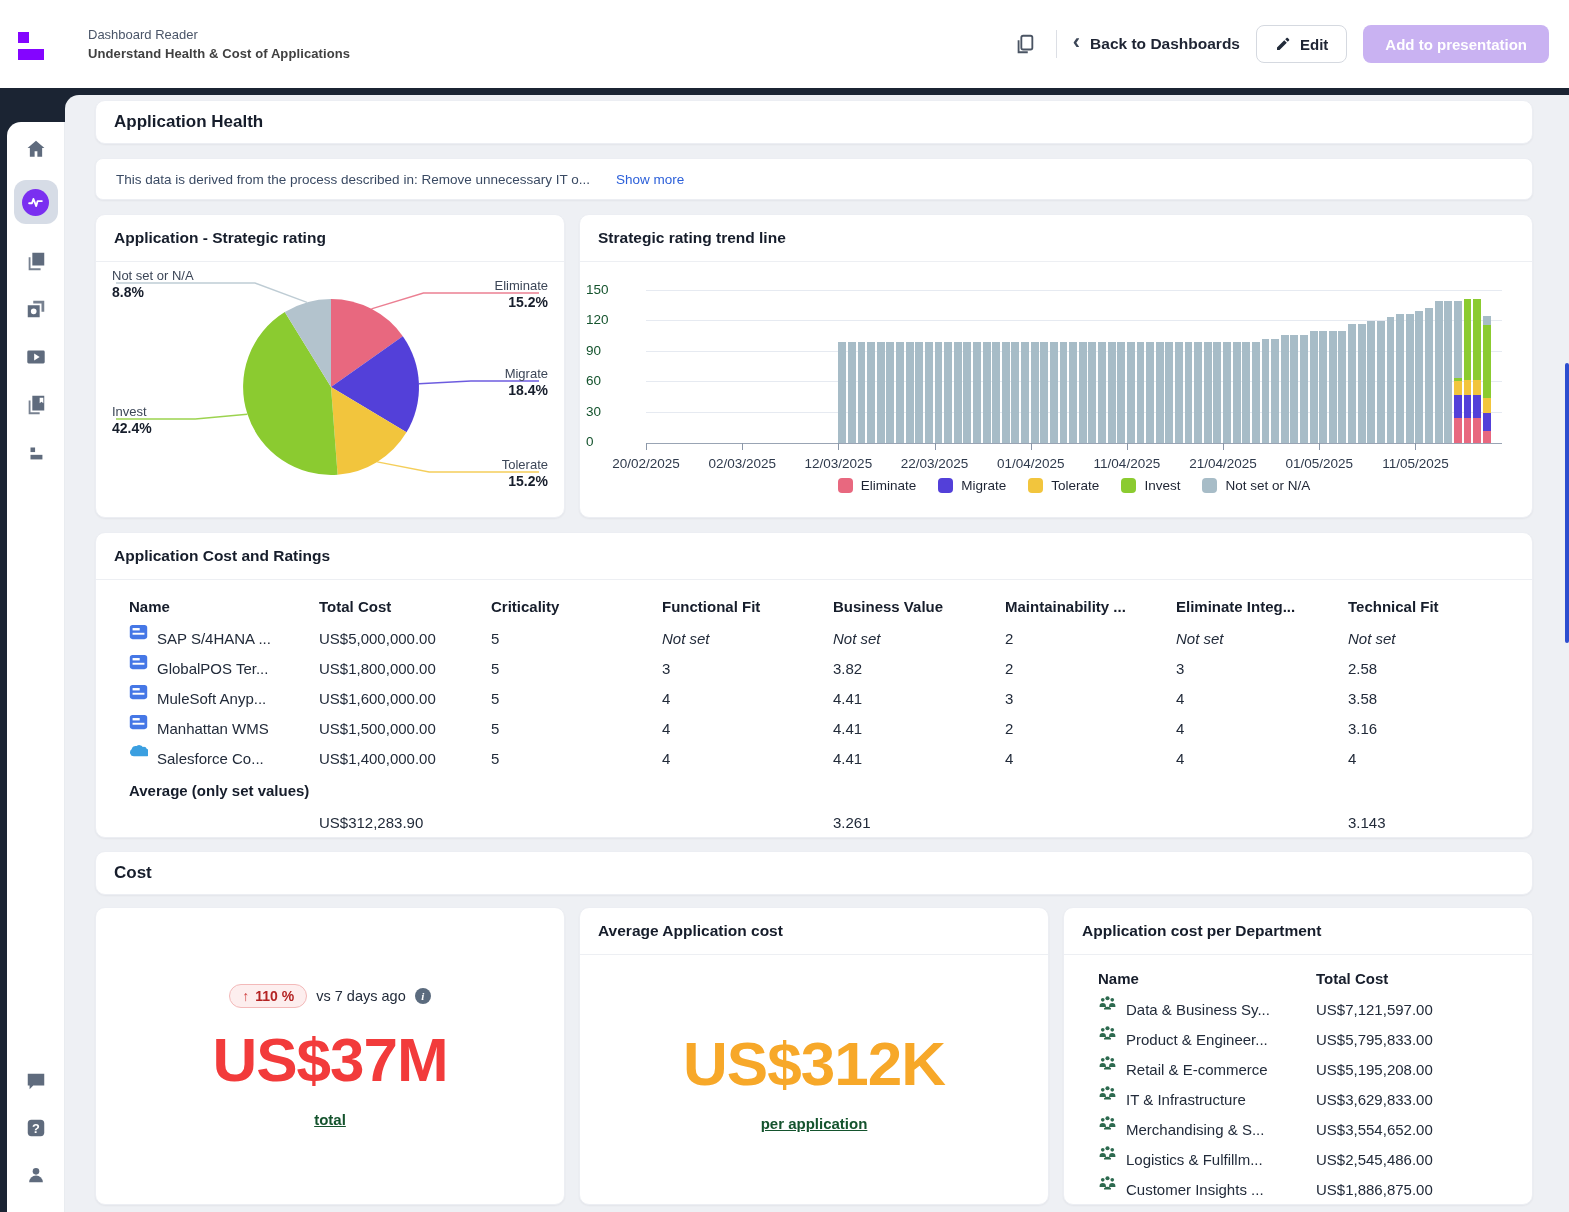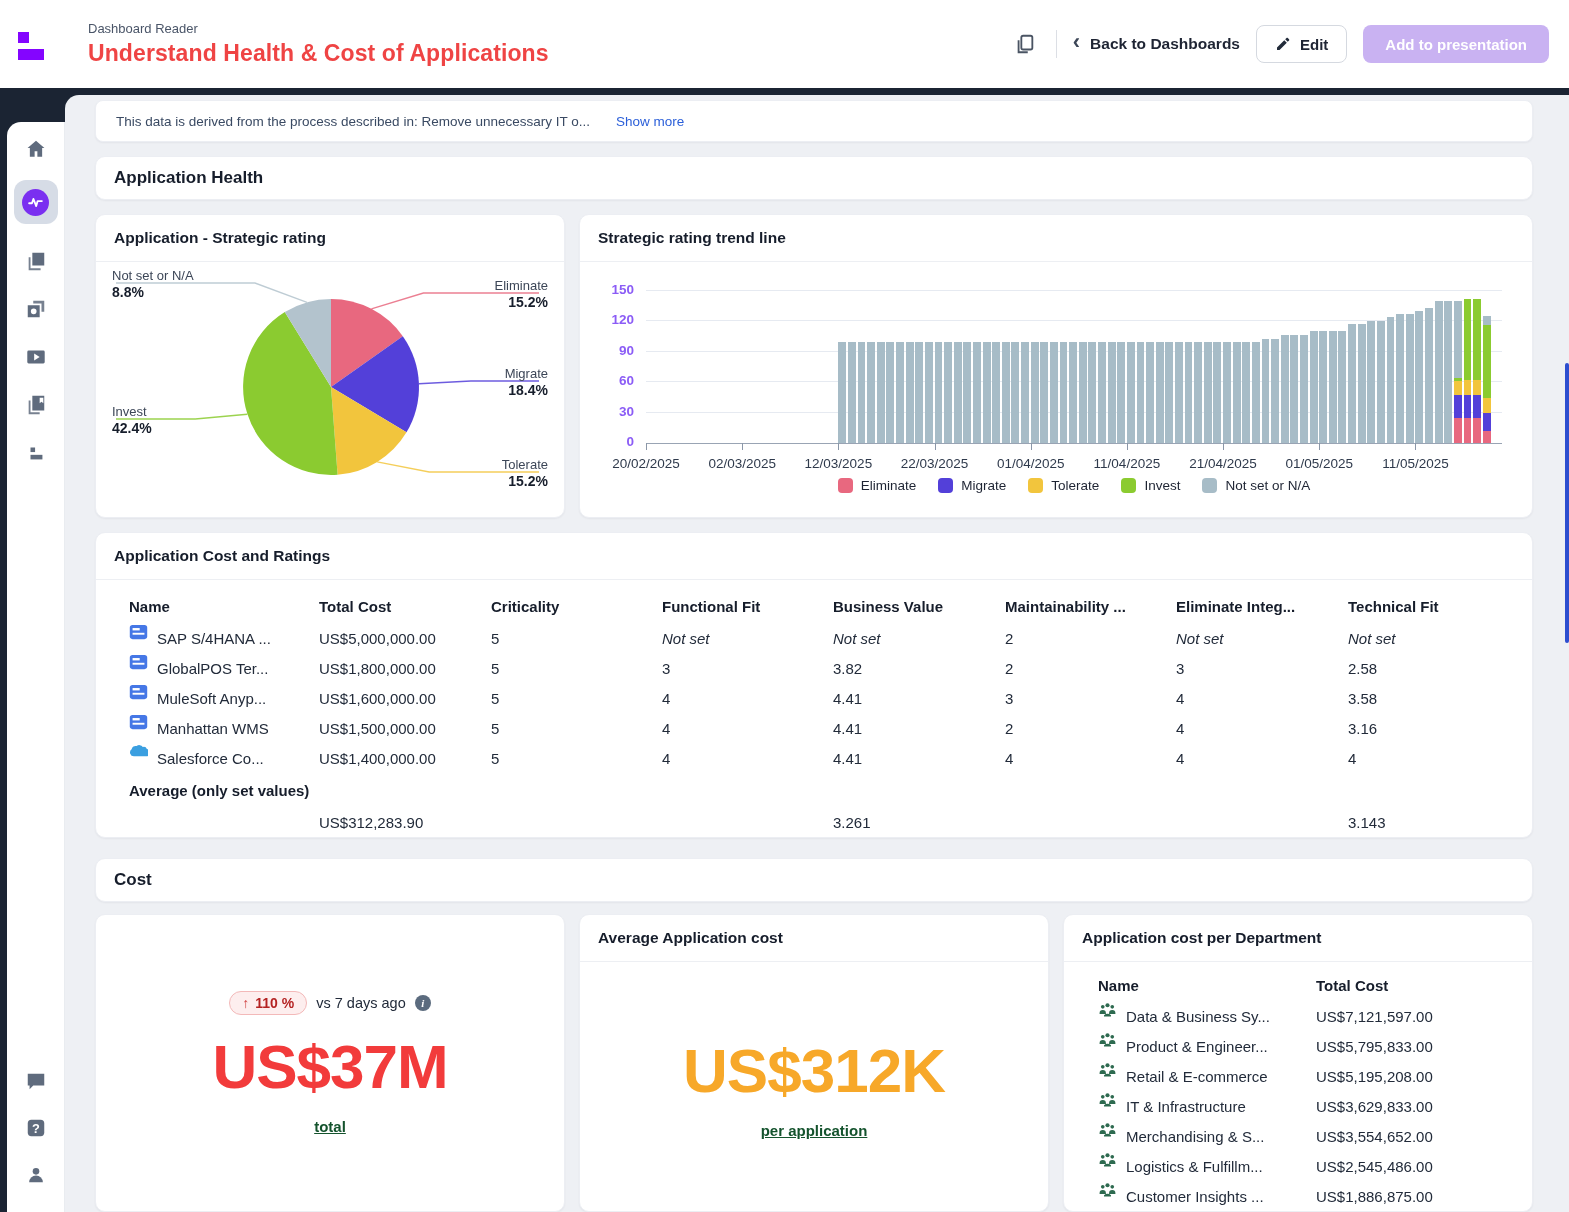--- a/index.html
+++ b/index.html
@@ -6,21 +6,21 @@
   body { font-family:"Liberation Sans", sans-serif; background:#1b2433; }
   .screen { position:relative; width:1569px; height:1212px; background:#1b2433; overflow:hidden; }
 
   
   header { position:relative; height:88px; background:#fff; display:flex; align-items:center; padding:0 20px 0 14px; z-index:5; }
   .logo { position:relative; width:48px; height:44px; flex:0 0 auto; }
   .logo .sq { position:absolute; left:4px; top:10px; width:11px; height:11px; background:#8405ff; }
   .logo .bar { position:absolute; left:4px; top:27px; width:26px; height:11px; background:#8405ff; }
   .hgroup { margin-left:26px; }
   .crumb { font-size:13px; color:#4a5568; margin-bottom:4px; }
-  .htitle { font-size:23px; font-weight:bold; color:#ef4444; letter-spacing:.1px; }
+  .htitle { font-size:13px; font-weight:bold; color:#404040; letter-spacing:.1px; }
   .hspacer { flex:1; }
   .hright { display:flex; align-items:center; gap:16px; }
   .icon-btn { width:30px; height:30px; display:flex; align-items:center; justify-content:center; color:#4a5463; cursor:pointer; }
   .vdiv { width:1px; height:28px; background:#dcdfe5; }
   .back-link { display:flex; align-items:center; gap:10px; font-size:15.5px; font-weight:bold; color:#1e2433; cursor:pointer; }
   .back-link .chev { font-size:22px; line-height:1; color:#3c4657; transform:translateY(-2px); }
   .btn { height:38px; border-radius:8px; display:flex; align-items:center; gap:9px; font-size:15px; font-weight:bold; cursor:pointer; }
   .btn-edit { background:#fff; border:1px solid #d5d9e0; color:#1e2433; padding:0 18px; }
   .btn-primary-disabled { background:#c9b2f2; border:none; color:#fff; padding:0 22px; }
 
@@ -57,31 +57,31 @@
   .pie-label { position:absolute; font-size:13px; color:#3c4657; line-height:17px; }
   .pie-label b { display:block; font-size:14px; color:#161d2b; }
   .pl-left { left:16px; text-align:left; }
   .pl-right { right:16px; text-align:right; }
 
   
   .trend-card { flex:1; }
   .trend-body { position:relative; height:255px; }
   .trend-plot { position:absolute; left:66px; right:30px; top:26px; height:156px; border-bottom:1.5px solid #99a4b4; }
   .gridline { position:absolute; left:0; right:0; height:1px; background:#e6eaf1; }
-  .ytick-label { position:absolute; width:48px; text-align:right; font-size:13.5px; color:#8b5cf6;font-weight:bold; }
+  .ytick-label { position:absolute; width:48px; text-align:left; font-size:13.5px; color:#14532d; }
   .xtick { position:absolute; bottom:-7px; width:1px; height:7px; background:#8b97a8; }
   .xlabel { position:absolute; transform:translateX(-50%); font-size:13.5px; color:#2f3a4c; white-space:nowrap; }
   .bar { position:absolute; bottom:0; background:#a7bcc7; }
   .stackbar { position:absolute; bottom:0; display:flex; flex-direction:column-reverse; }
   .trend-legend { position:absolute; left:66px; right:30px; display:flex; justify-content:center; gap:22px; }
   .leg-item { display:flex; align-items:center; gap:8px; font-size:13.5px; color:#1e2433; cursor:pointer; }
   .leg-sw { width:15px; height:15px; border-radius:4px; }
 
   
-  .table-card { margin-bottom:20px; height:306px; overflow:hidden; }
+  .table-card { margin-bottom:13px; height:306px; overflow:hidden; }
   .ctable { padding:10px 0 0 33px; }
   .trow { display:grid; grid-template-columns:190px 172px 171px 171px 172px 171px 172px minmax(0,1fr); align-items:center; }
   .trow > div { height:30px; line-height:30px; font-size:15px; color:#222b3a; white-space:nowrap; overflow:hidden; text-overflow:ellipsis; padding-right:10px; }
   .thead > div { font-weight:bold; color:#161d2b; height:34px; line-height:34px; }
   .name-cell { display:flex; align-items:flex-start; gap:9px; cursor:pointer; }
   .notset { font-style:italic; color:#8b95a6; }
   .avg-label { font-weight:bold; font-size:15px; color:#161d2b; height:34px; line-height:34px; }
 
   
   .cost-card { height:298px; display:flex; flex-direction:column; }
@@ -205,27 +205,27 @@
           <svg width="22" height="22" viewBox="0 0 24 24" fill="currentColor">
             <circle cx="12" cy="8" r="3.6"></circle>
               <path d="M4.5 20a7.5 7.5 0 0 1 15 0h-15Z"></path>
           </svg>
         </div>
       </div>
     </nav>
 
     <main class="content">
 
+      <div class="card section-bar mb14">
+        <span>Application Health</span>
+      </div>
+
       <div class="card banner">
         <span class="banner-text">This data is derived from the process described in: Remove unnecessary IT o...</span>
         <span class="banner-link">Show more</span>
-      </div>
-
-      <div class="card section-bar mb14">
-        <span>Application Health</span>
       </div>
 
       <div class="row-flex mb14">
         <div class="card pie-card">
           <div class="card-title-row">Application - Strategic rating</div>
           <div class="pie-wrap" id="pie-wrap">
               <svg width="440" height="250" viewBox="0 0 440 250" style="position: absolute; left: 15px; top: 0px;">
                 <path d="M 220 125 L 220.0 37.0 A 88 88 0 0 1 291.8 74.2 Z" fill="#e8687f"></path>
                 <path d="M 260.4 46.8 L 312.44302773469093 31 L 428 31" fill="none" stroke="#e8687f" stroke-width="1.4" opacity="0.85"></path>
                 <path d="M 220 125 L 291.8 74.2 A 88 88 0 0 1 295.5 170.3 Z" fill="#5340d9"></path>

